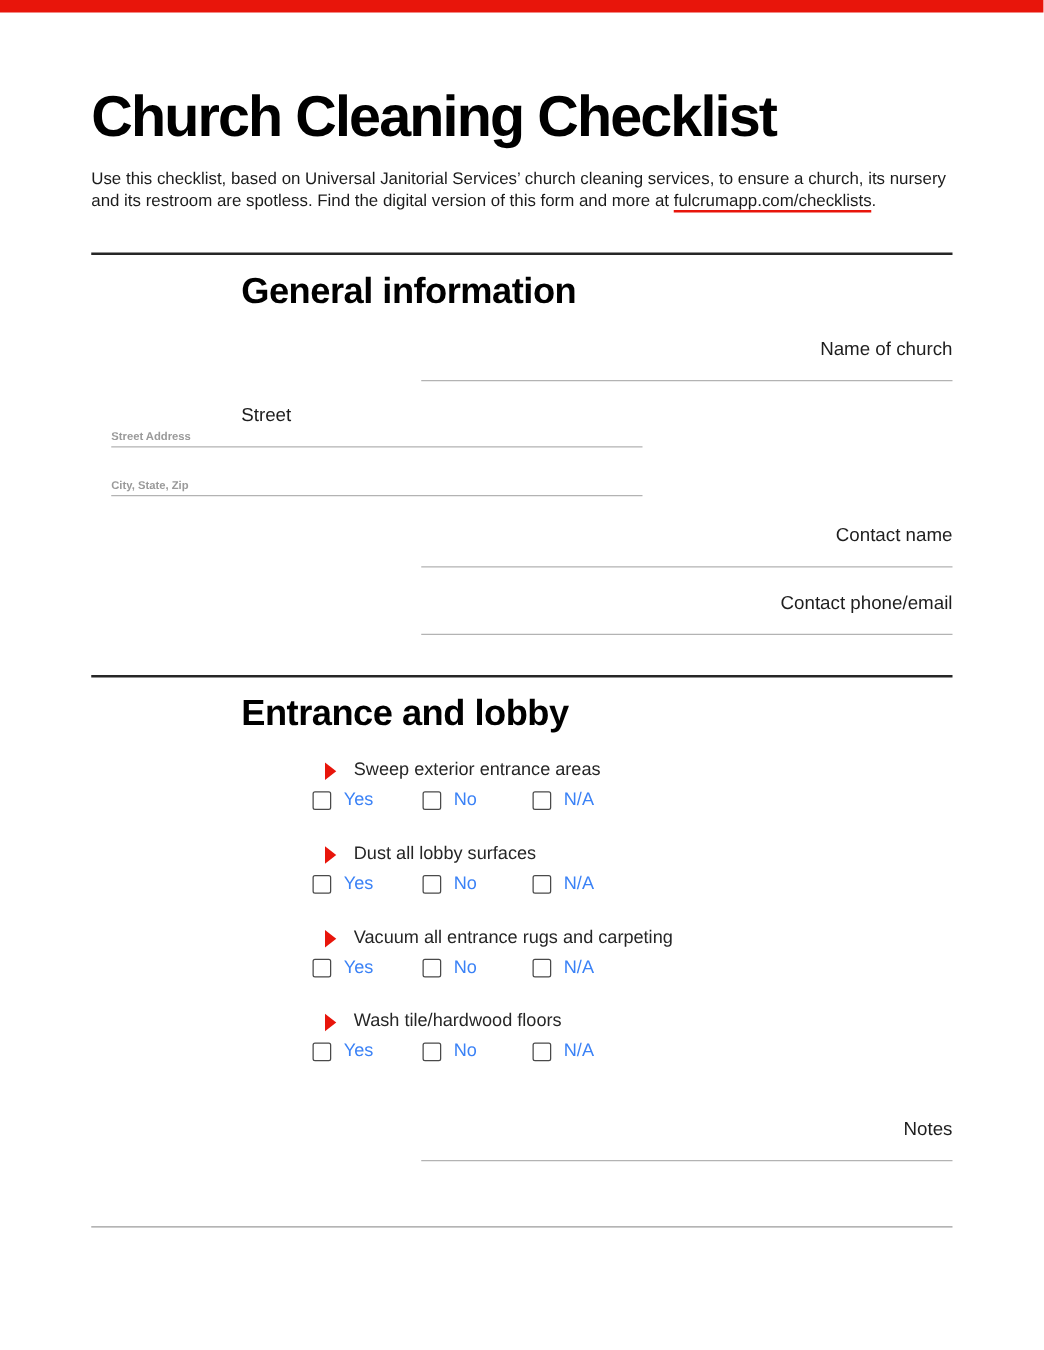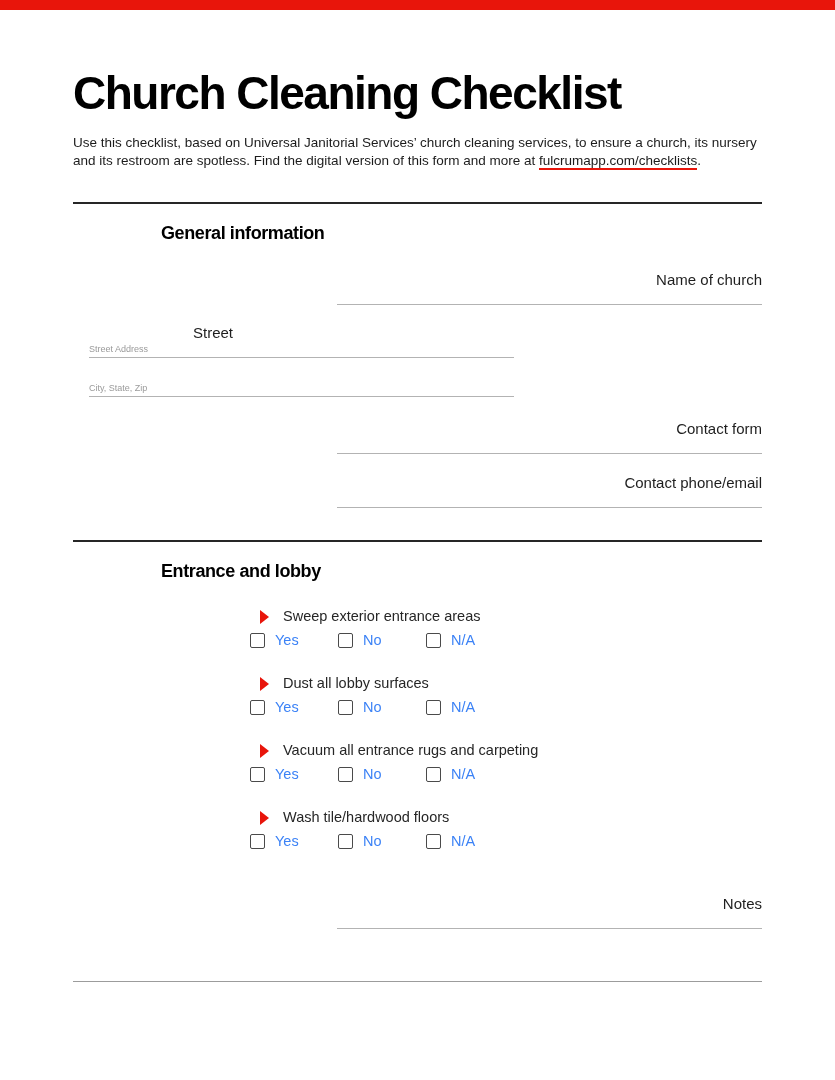--- a/index.html
+++ b/index.html
@@ -23,31 +23,31 @@
   }
   .red-link {
     color:#1c1c1c; text-decoration:none;
     border-bottom:2px solid var(--accent,#e8150b);
     cursor:pointer;
   }
 
   .divider { border:none; border-top:2px solid #262626; margin-top:32px; }
 
   .section-heading {
-    margin-left:88px; margin-top:16px; font-size:18px; line-height:26px;
+    margin-left:120px; margin-top:16px; font-size:29px; line-height:26px;
     font-weight:800; letter-spacing:-0.4px; color:#000;
   }
 
   
   .form-row { display:flex; align-items:flex-end;flex-direction:column; }
   .form-row.top-align { align-items:flex-start; }
   .form-label {
     width:160px; text-align:right; font-size:15px; line-height:17px; color:#1e1e1e;
   }
-  .field-col { margin-left:16px; width:425px; }
+  .field-col { margin-left:16px; width:425px;font-weight:bold; }
   .field-line {
     width:425px; height:17px; border-bottom:1px solid #b3b3b3;
     display:flex; align-items:flex-end; cursor:text;
   }
   .field-col .field-line { width:100%; }
   .placeholder { font-size:9px; line-height:11px; color:#9a9a9a; padding-bottom:2px; }
   .row-name { margin-top:25px; }
   .row-address { margin-top:19px; }
   .sub-gap { margin-top:22px; }
   .row-contact-name { margin-top:23px; }
@@ -120,21 +120,21 @@
         <div class="field-line">
           <span class="placeholder">Street Address</span>
         </div>
         <div class="field-line sub-gap">
           <span class="placeholder">City, State, Zip</span>
         </div>
       </div>
     </div>
 
     <div class="form-row row-contact-name">
-      <div class="form-label">Contact form</div>
+      <div class="form-label">Contact name</div>
       <div class="field-col">
         <div class="field-line"></div>
       </div>
     </div>
 
     <div class="form-row row-contact-phone">
       <div class="form-label">Contact phone/email</div>
       <div class="field-col">
         <div class="field-line"></div>
       </div>

